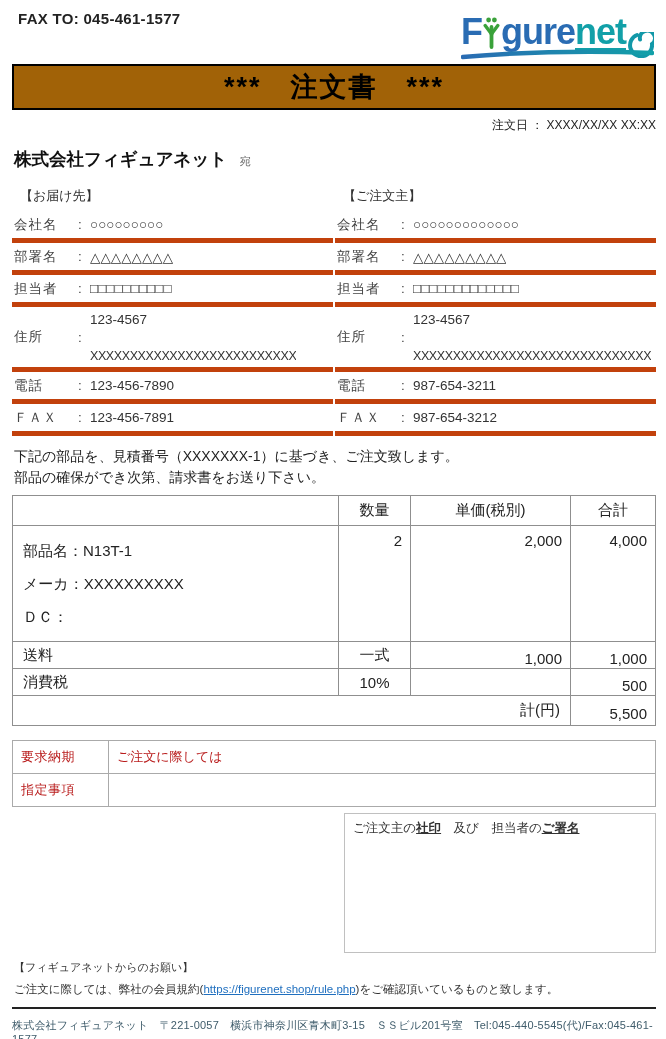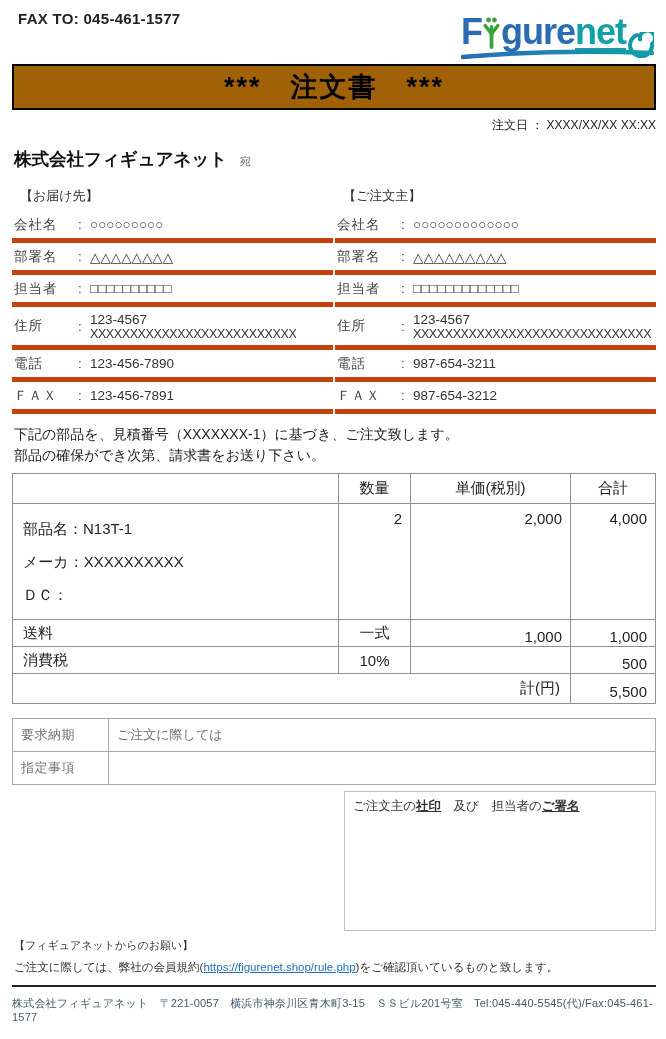--- a/index.html
+++ b/index.html
@@ -29,35 +29,35 @@
   .recipient .name { font-size:17.5px; font-weight:bold; color:#111; }
   .recipient .suffix { font-size:11px; color:#666; margin-left:8px; }
 
   .cols { display:flex; margin-top:16px; gap:2px; }
   .col { flex:1; }
   .col-heading { font-size:13px; color:#333; padding:0 0 6px 8px; }
   .frow { display:flex; border-bottom:5px solid #c2410c; padding:4.5px 0 4.5px 2px; font-size:13.5px; align-items:center; }
   .flabel { width:64px; color:#444; letter-spacing:1px; flex-shrink:0; }
   .fcolon { width:12px; color:#444; }
   .fvalue { color:#333; white-space:nowrap; overflow:hidden; }
-  .addr2 { font-size:12.5px; letter-spacing:-.4px; }
+  .addr2 { font-size:12.5px; letter-spacing:-.4px;margin-top:22px; }
 
   .intro { margin-top:10px; font-size:14px; line-height:1.5; color:#222; margin-left:2px; }
 
   table.items { width:100%; border-collapse:collapse; margin-top:7px; }
   table.items th, table.items td { border:1px solid #8f8f8f; font-weight:normal; font-size:15px; }
   table.items th { height:30px; text-align:center; color:#222; }
   td.desc { padding:8px 10px; vertical-align:top; line-height:2.2; }
   td.num { text-align:right; padding:6px 8px 0 0; vertical-align:top; }
   td.ctr { text-align:center; vertical-align:middle; padding:2px 0; }
   tr.slim td { height:27px; }
   td.sumlab { text-align:right; padding:4px 10px 4px 0; height:30px; }
 
   table.terms { width:100%; border-collapse:collapse; margin-top:14px; }
-  table.terms td { border:1px solid #aaa; font-size:13px; height:33px; padding:2px 8px; color:#737373; }
+  table.terms td { border:1px solid #aaa; font-size:13px; height:33px; padding:2px 8px; color:#b91c1c; }
   td.tlabel { width:96px; letter-spacing:.5px; }
 
   .sigbox { width:312px; height:140px; border:1px solid #c0c0c0; margin:6px 0 0 auto;
             padding:6px 8px; font-size:12.5px; color:#333; }
   .sigbox b { text-decoration:underline; }
 
   .notice { margin-top:7px; margin-left:2px; }
   .notice-h { font-size:11px; color:#333; }
   .notice-t { font-size:11.5px; color:#333; margin-top:7px; }
   .notice-t a { color:#1f6fbf; }

